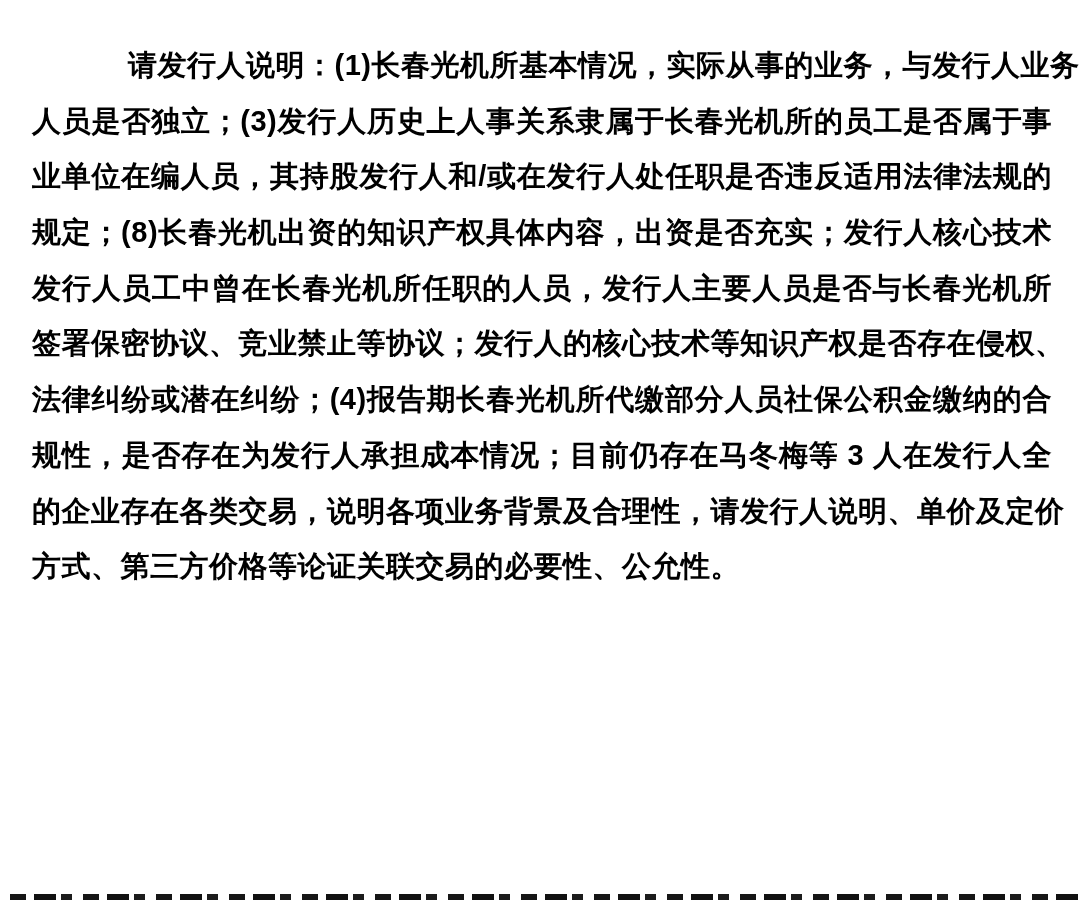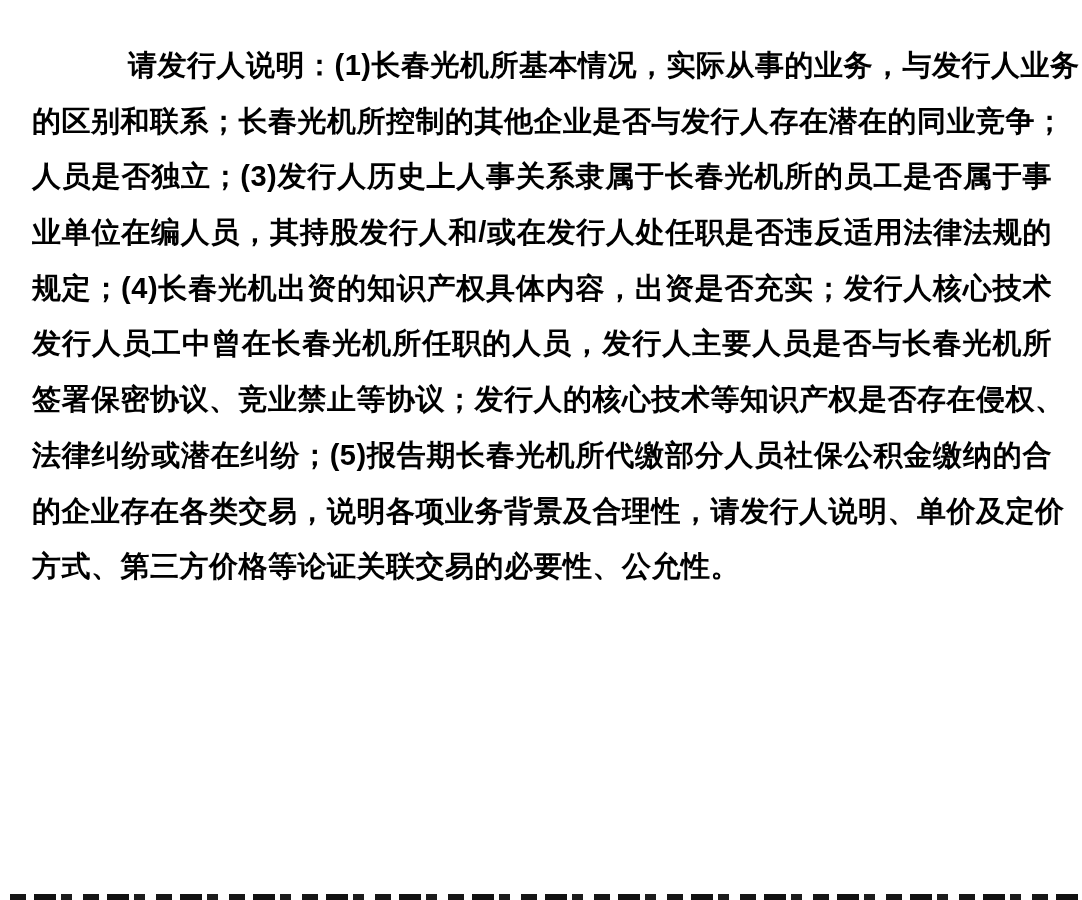--- a/index.html
+++ b/index.html
@@ -62,24 +62,24 @@
         #1c1c1c 51px, #1c1c1c 62px,
         transparent 62px, transparent 73px);
   }
 </style>
 </head>
 <body>
 
 <div class="page">
   <div class="para">
     <div class="line first">请发行人说明：(1)长春光机所基本情况，实际从事的业务，与发行人业务</div>
-    <div class="line">的区别和联系；长春光机所控制的其他企业是否与发行人存在潜在的同业竞争；</div>
     <div class="line">人员是否独立；(3)发行人历史上人事关系隶属于长春光机所的员工是否属于事</div>
     <div class="line">业单位在编人员，其持股发行人和/或在发行人处任职是否违反适用法律法规的</div>
-    <div class="line">规定；(4)长春光机出资的知识产权具体内容，出资是否充实；发行人核心技术</div>
+    <div class="line">规定；(8)长春光机出资的知识产权具体内容，出资是否充实；发行人核心技术</div>
     <div class="line">发行人员工中曾在长春光机所任职的人员，发行人主要人员是否与长春光机所</div>
     <div class="line">签署保密协议、竞业禁止等协议；发行人的核心技术等知识产权是否存在侵权、</div>
-    <div class="line">法律纠纷或潜在纠纷；(5)报告期长春光机所代缴部分人员社保公积金缴纳的合</div>
+    <div class="line">法律纠纷或潜在纠纷；(4)报告期长春光机所代缴部分人员社保公积金缴纳的合</div>
+    <div class="line">规性，是否存在为发行人承担成本情况；目前仍存在马冬梅等 3 人在发行人全</div>
     <div class="line">的企业存在各类交易，说明各项业务背景及合理性，请发行人说明、单价及定价</div>
     <div class="line last">方式、第三方价格等论证关联交易的必要性、公允性。</div>
   </div>
   <div class="cropped-strip"></div>
 </div>
 
 </body></html>

